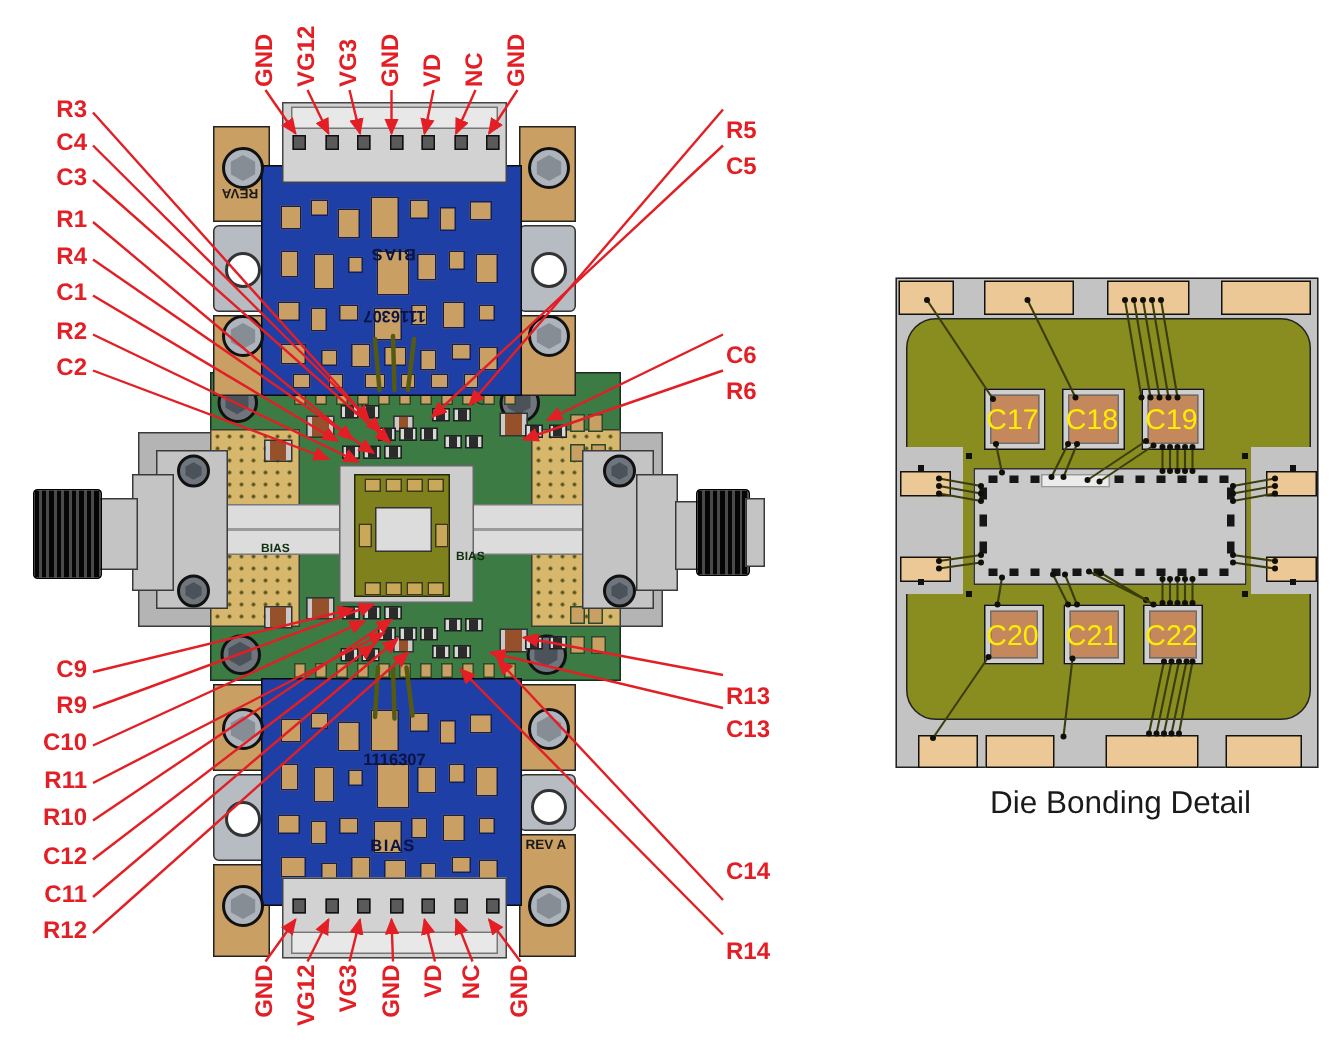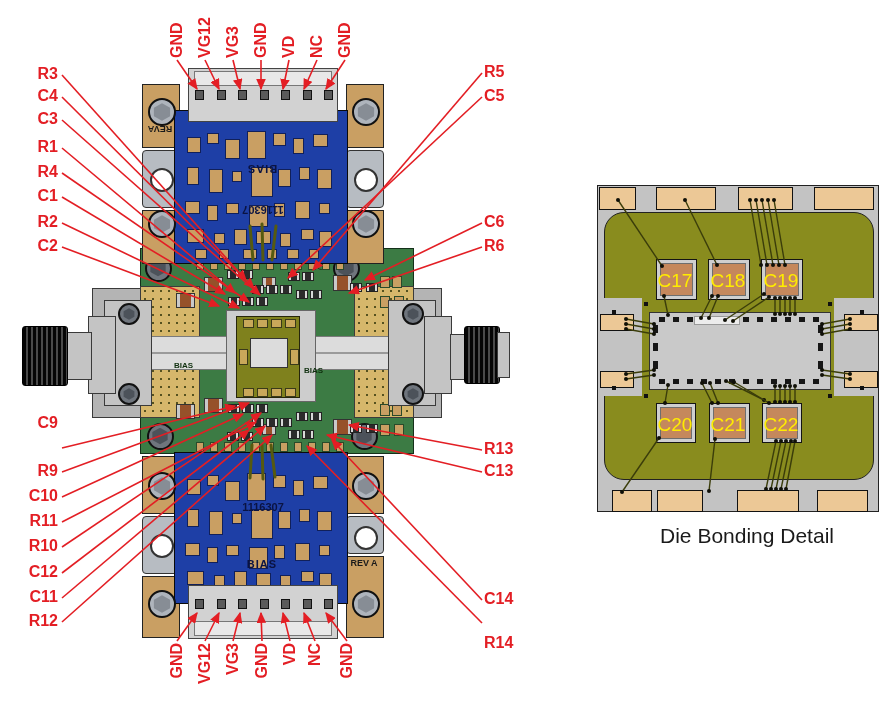--- a/index.html
+++ b/index.html
@@ -3,21 +3,21 @@
 <meta charset="utf-8">
 <style>
   html,body{margin:0;padding:0;background:#fff;}
   #canvas{position:relative;width:888px;height:709px;background:#fff;overflow:hidden;
           font-family:"Liberation Sans",sans-serif;}
   .abs{position:absolute;}
   
   .lbl{position:absolute;color:#e31e24;font:600 16px "Liberation Sans",sans-serif;
        white-space:nowrap;z-index:60;height:18px;line-height:18px;}
   .lbl.l{left:10px;width:48px;text-align:right;}
-  .lbl.r{left:484px;width:60px;text-align:left;}
+  .lbl.r{left:484px;width:60px;text-align:left;margin-top:16px;}
   .vlbl{position:absolute;width:48px;height:18px;line-height:18px;color:#e31e24;
         font:600 16px "Liberation Sans",sans-serif;transform:rotate(-90deg);z-index:60;}
   .vt{text-align:left;top:25px;}
   .vb{text-align:right;top:658px;}
   
   .plate{position:absolute;background:#b4b4b4;border:1.5px solid #3a3a3a;}
   .tanblk{position:absolute;background:#c99f63;border:1.5px solid #222;}
   .grayblk{position:absolute;background:#b7bcc2;border:1.5px solid #333;border-radius:4px;}
   .blue{position:absolute;background:#1e3fa6;border:1.5px solid #0a0a0a;}
   .pcb{position:absolute;background:#3c7b44;border:1.5px solid #14301a;}
@@ -553,37 +553,37 @@
 
   <div class="lbl l" style="top:65px">R3</div>
   <div class="lbl l" style="top:87px">C4</div>
   <div class="lbl l" style="top:110px">C3</div>
   <div class="lbl l" style="top:138px">R1</div>
   <div class="lbl l" style="top:163px">R4</div>
   <div class="lbl l" style="top:187px">C1</div>
   <div class="lbl l" style="top:213px">R2</div>
   <div class="lbl l" style="top:237px">C2</div>
 
-  <div class="lbl l" style="top:414px">C9</div>
+  <div class="lbl l" style="top:438px">C9</div>
   <div class="lbl l" style="top:462px">R9</div>
   <div class="lbl l" style="top:487px">C10</div>
   <div class="lbl l" style="top:512px">R11</div>
   <div class="lbl l" style="top:537px">R10</div>
   <div class="lbl l" style="top:563px">C12</div>
   <div class="lbl l" style="top:588px">C11</div>
   <div class="lbl l" style="top:612px">R12</div>
 
   <div class="lbl r" style="top:63px">R5</div>
   <div class="lbl r" style="top:87px">C5</div>
   <div class="lbl r" style="top:213px">C6</div>
   <div class="lbl r" style="top:237px">R6</div>
   <div class="lbl r" style="top:440px">R13</div>
   <div class="lbl r" style="top:462px">C13</div>
-  <div class="lbl r" style="top:590px">C14</div>
-  <div class="lbl r" style="top:634px">R14</div>
+  <div class="lbl r" style="top:557px">C14</div>
+  <div class="lbl r" style="top:610px">R14</div>
 
   <div class="vlbl vt" style="left:153px">GND</div>
   <div class="vlbl vt" style="left:181px">VG12</div>
   <div class="vlbl vt" style="left:209px">VG3</div>
   <div class="vlbl vt" style="left:237px">GND</div>
   <div class="vlbl vt" style="left:265px">VD</div>
   <div class="vlbl vt" style="left:293px">NC</div>
   <div class="vlbl vt" style="left:321px">GND</div>
 
   <div class="vlbl vb" style="left:153px">GND</div>

